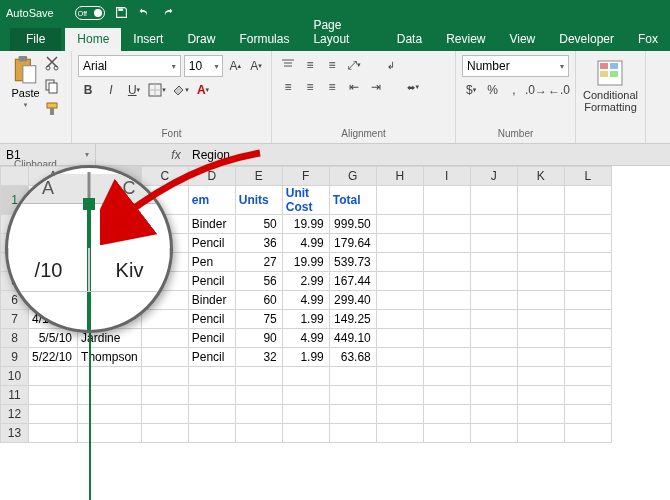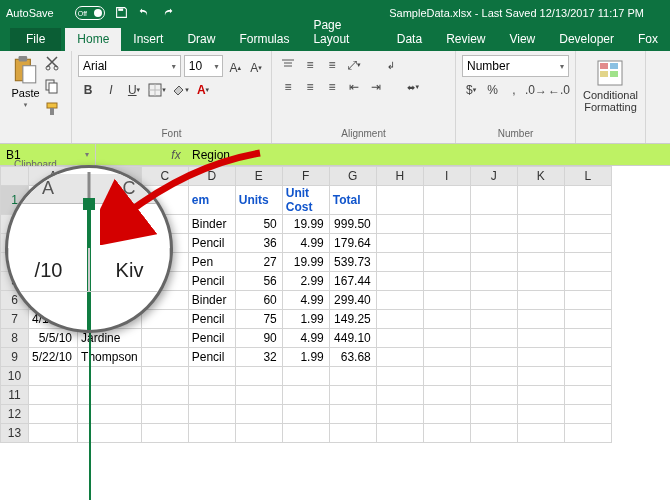--- a/index.html
+++ b/index.html
@@ -28,41 +28,41 @@
 
 .clipboard { width:72px; display:flex; flex-direction:column; align-items:center;gap:38px; }
 .clipboard .top { display:flex; gap:4px; }
 .paste-btn { display:flex; flex-direction:column; align-items:center; font-size:11px; gap:2px; }
 .paste-btn svg { width:26px; height:30px; }
 .mini-col { display:flex; flex-direction:column; gap:3px; }
 .mini-col svg { width:16px; height:16px; }
 
 
 .font-grp { width:200px; }
-.font-row { display:flex; gap:3px; align-items:flex-end; margin-bottom:3px; }
+.font-row { display:flex; gap:3px; align-items:center; margin-bottom:3px; }
 .combo { height:22px; border:1px solid #bbb; background:#fff; font-size:12px; display:flex; align-items:center; padding:0 4px; }
 .combo .dd { margin-left:auto; font-size:8px; color:#666; }
 .font-name { width:104px; }
 .font-size { width:40px; }
 .sq-btn { width:20px; height:20px; border:1px solid transparent; display:flex; align-items:center; justify-content:center; font-size:12px; color:#444; }
 .sq-btn.small { width:18px; height:18px; }
 .icon-box { width:14px;height:14px; }
 
 
 .align-grp { width:184px; }
 .align-row { display:flex; gap:2px; align-items:center; margin-bottom:2px; }
 
 
 .num-grp { width:120px; }
 
 
 .styles-grp { width:70px; display:flex; flex-direction:column; align-items:center; font-size:11px; color:#333; }
 
 
-.namebar { height:22px; background:#bef264; border-bottom:1px solid #ccc; display:flex; align-items:center; font-size:12px; }
+.namebar { height:22px; background:#e5e5e5; border-bottom:1px solid #ccc; display:flex; align-items:center; font-size:12px; }
 .namebox { width:96px; height:21px; border-right:1px solid #ccc; padding:0 6px; display:flex; align-items:center; }
 .namebox .dd { margin-left:auto; font-size:8px; color:#777; }
 .fxbtn { width:20px; text-align:center; font-style:italic; color:#555; }
 .fxbar { flex:1; padding:0 6px; }
 
 
 .grid { position:relative; }
 table { border-collapse:collapse; font-size:12px; }
 th, td { border:1px solid #d4d4d4; height:19px; padding:0 3px; }
 th { background:#e6e6e6; font-weight:normal; color:#333; text-align:center; }
@@ -111,21 +111,20 @@
           <path d="M2 2h10l2 2v10H2z" fill="none" stroke="#fff" stroke-width="1.3"></path>
           <rect x="4" y="3" width="6" height="3" fill="#fff"></rect>
         </svg></span>
     <span><svg viewBox="0 0 16 16">
           <path d="M5 3L2 6l3 3V7c3 0 6 1 6 5 1-5-2-7-6-7z" fill="#fff"></path>
         </svg></span>
     <span><svg viewBox="0 0 16 16">
           <path d="M11 3l3 3-3 3V7c-3 0-6 1-6 5-1-5 2-7 6-7z" fill="#fff"></path>
         </svg></span>
   </div>
-  <span class="filename">SampleData.xlsx - Last Saved 12/13/2017 11:17 PM</span>
 </div>
 
 <div class="ribbon-tabs">
   <div class="tab file">File</div>
   <div class="tab active">Home</div>
   <div class="tab">Insert</div>
   <div class="tab">Draw</div>
   <div class="tab">Formulas</div>
   <div class="tab">Page Layout</div>
   <div class="tab">Data</div>

